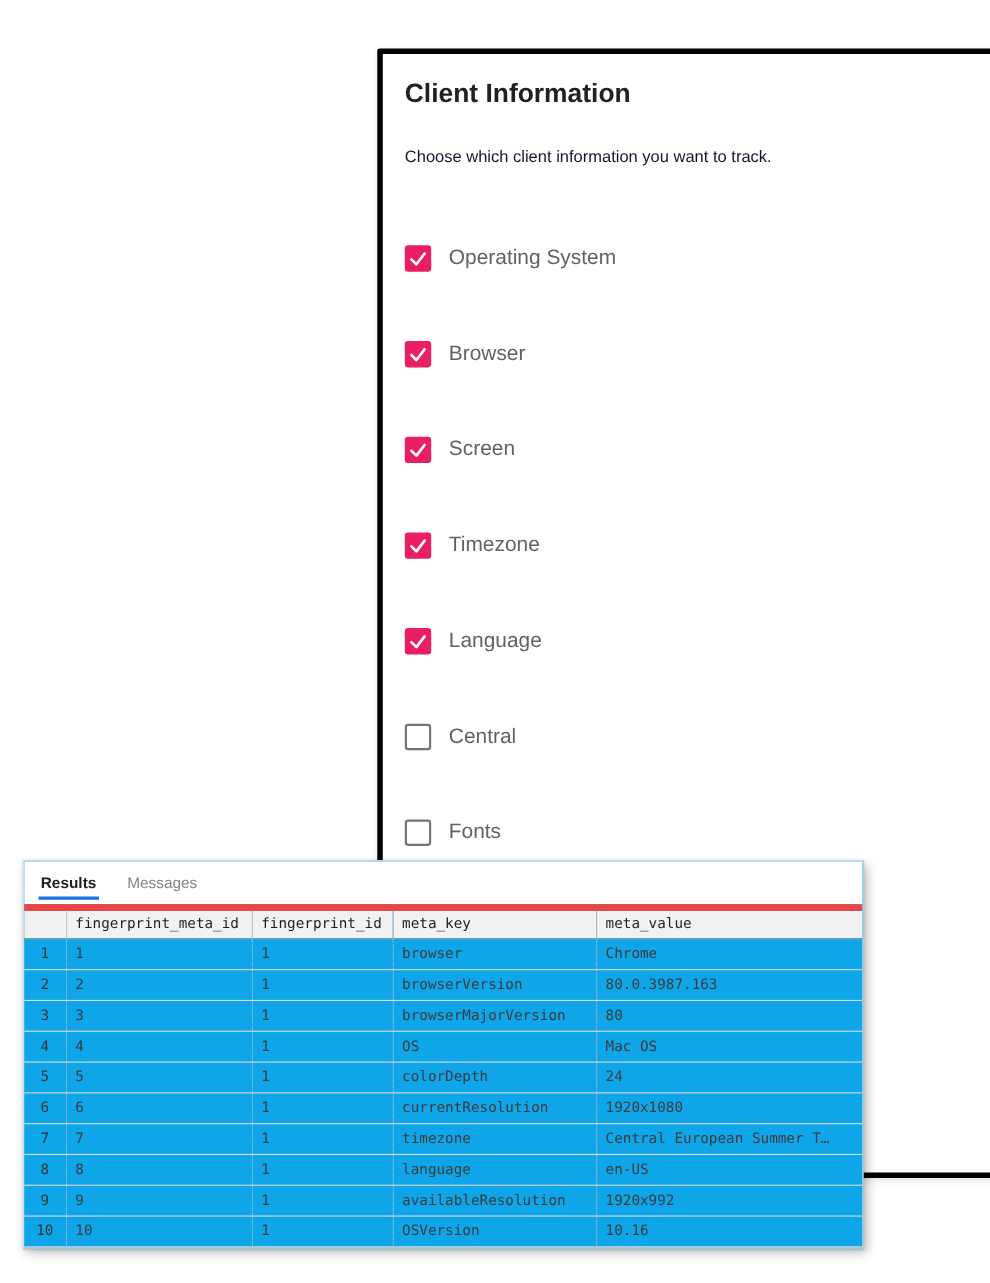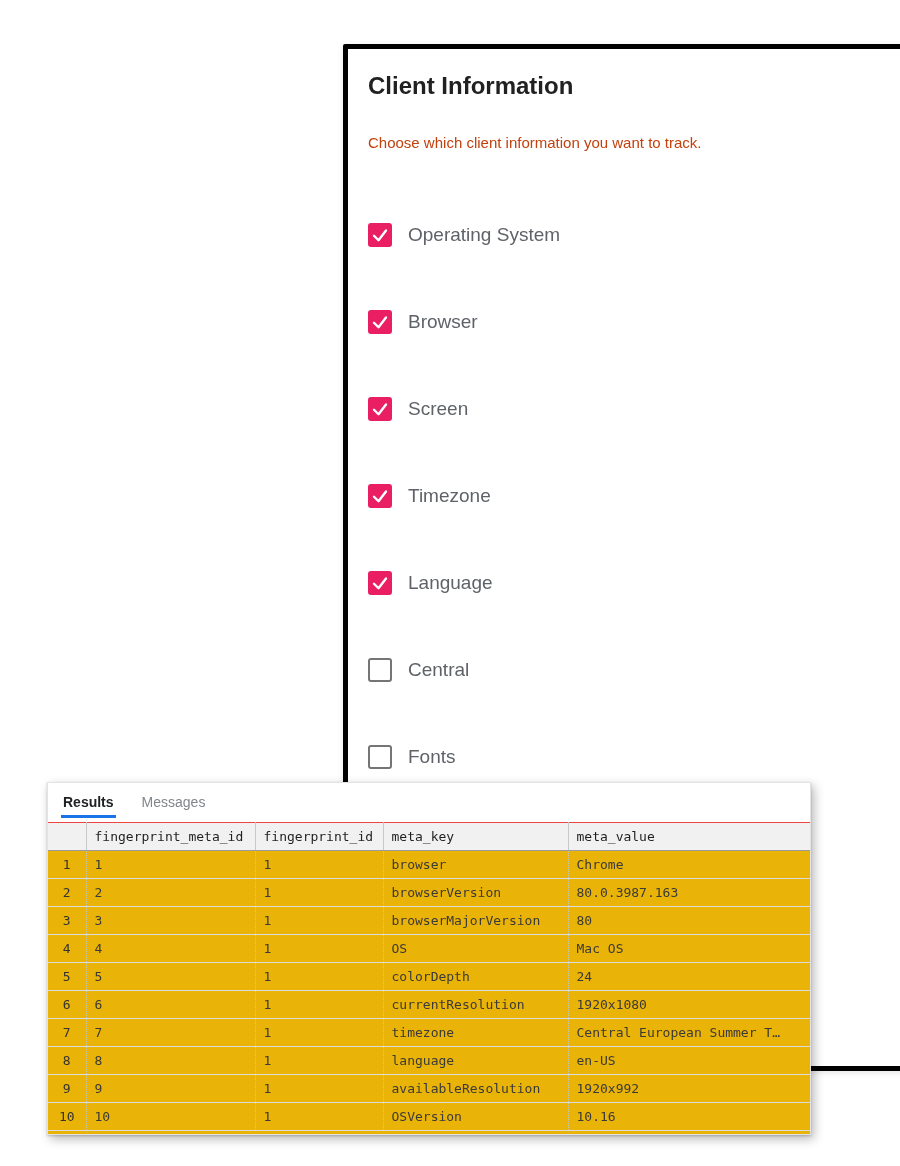--- a/index.html
+++ b/index.html
@@ -28,21 +28,21 @@
     margin: 0;
     font-size: 24px;
     line-height: 28px;
     font-weight: 700;
     color: #212121;
   }
   .card-subtitle {
     margin: 33px 0 0 0;
     font-size: 15px;
     line-height: 20px;
-    color: #c2410c;
+    color: #0f172a;
   }
   .checkbox-list { margin-top: 70px; text-align: center; }
   .checkbox-row {
     display: flex;
     align-items: center;
     height: 24px;
     margin-bottom: 63px;
     cursor: pointer;
   }
   .cb {
@@ -60,23 +60,23 @@
   .cb svg { display: block; }
   .cb-label {
     margin-left: 16px;
     font-size: 19px;
     color: #5f6368;
   }
 
   
   .results-panel {
     position: absolute;
-    left: 47px; top: 782px;
+    left: 21px; top: 782px;
     width: 764px; height: 353px;
-    background: #eab308;
+    background: #0ea5e9;
     border: 1px solid #e3e3e3;
     box-shadow: 0 1px 2px rgba(0,0,0,0.18), 3px 4px 10px rgba(0,0,0,0.28);
     overflow: hidden;
     z-index: 2;
   }
   .tab-bar {
     height: 39px;
     display: flex;
     align-items: flex-start;
     padding-left: 13px;
@@ -100,21 +100,21 @@
   table.results {
     width: 100%;
     border-collapse: collapse;
     table-layout: fixed;
     font-family: "DejaVu Sans Mono", "Liberation Mono", monospace;
     font-size: 13px;
   }
   table.results th {
     height: 28px;
     background: #f1f1f1;
-    border-top: 1px solid #ef4444;
+    border-top: 6px solid #ef4444;
     border-bottom: 1px solid #9b9b9b;
     border-right: 1px solid #c8c8c8;
     font-weight: 400;
     color: #1f1f1f;
     text-align: left;
     padding: 0 4px 0 8px;
     white-space: nowrap;
     overflow: hidden;
   }
   table.results th:last-child { border-right: none; }

